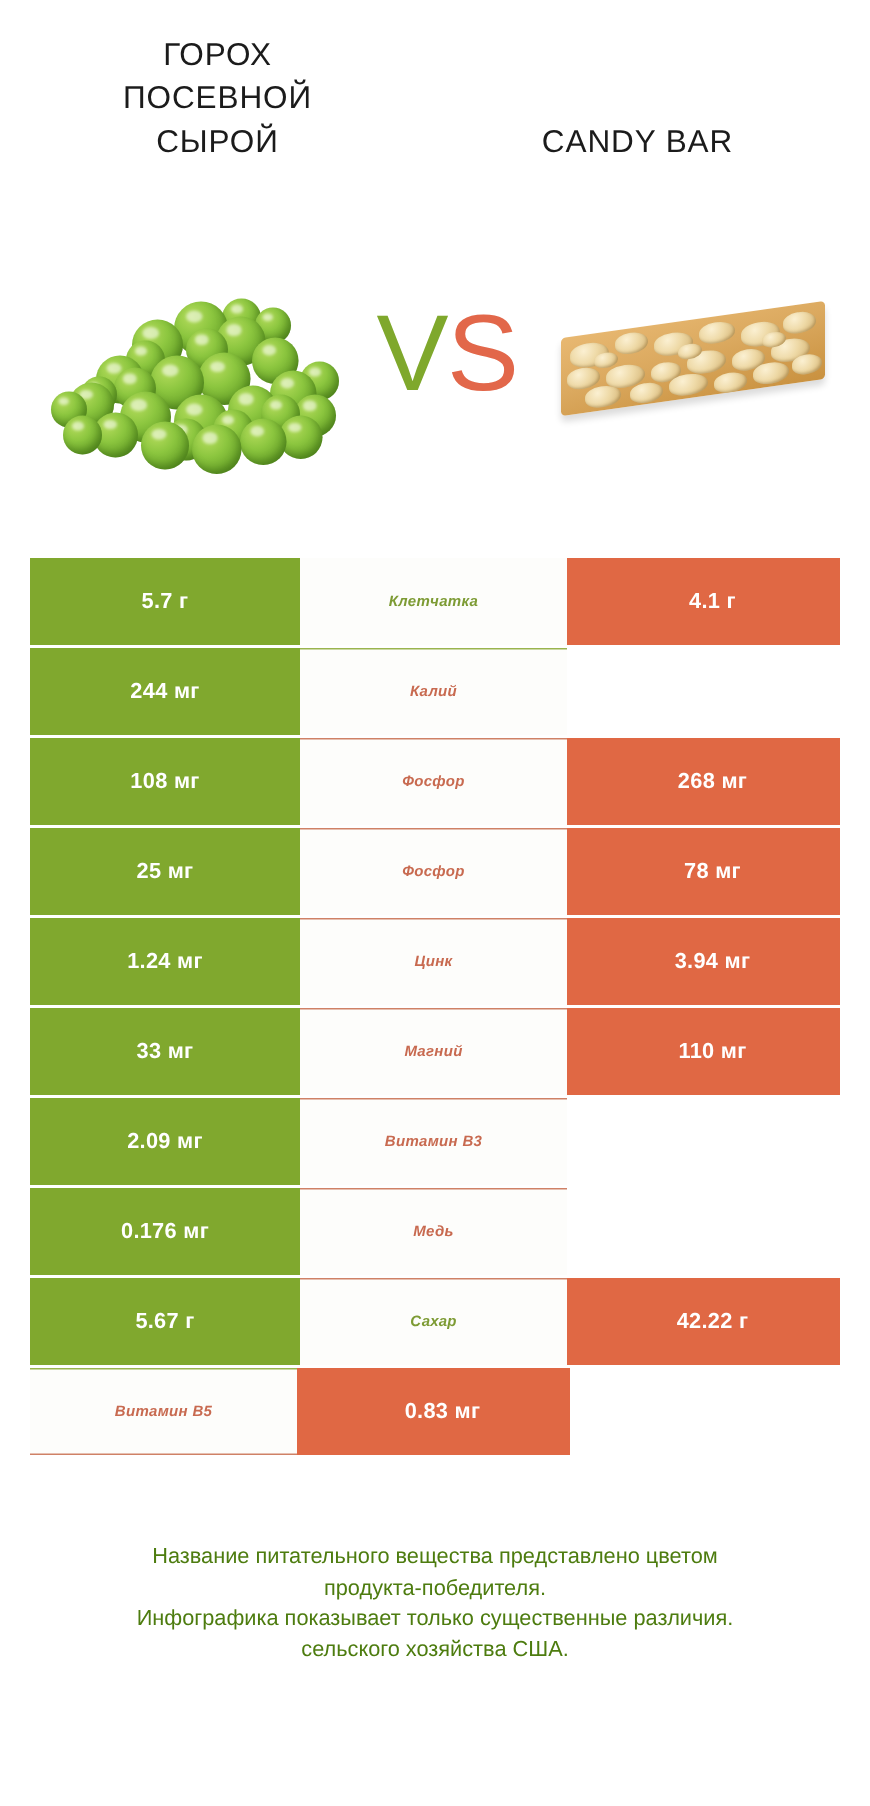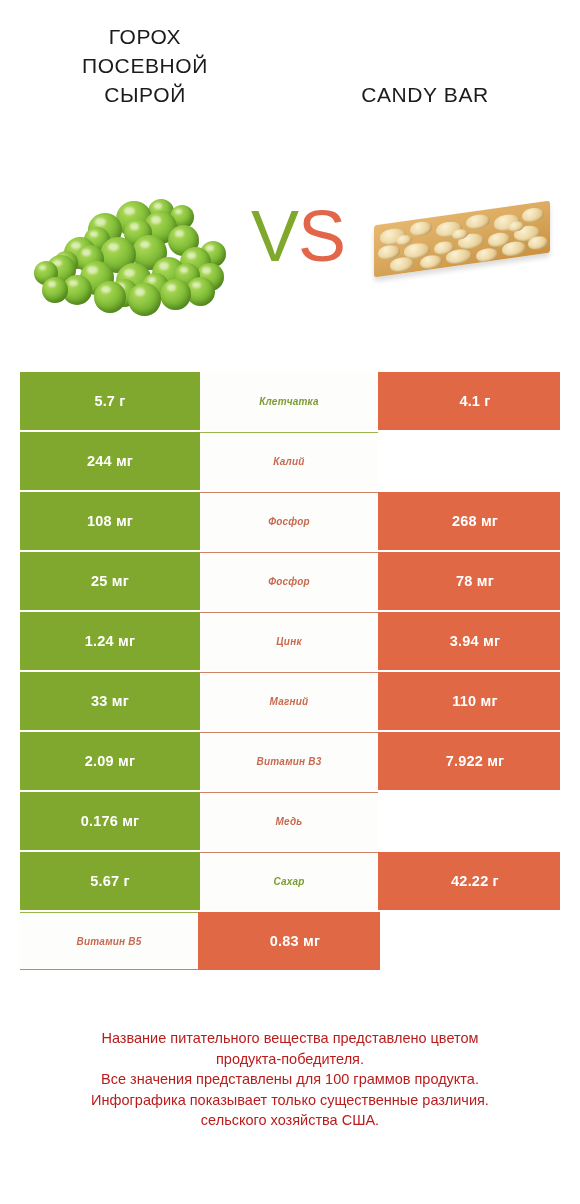--- a/index.html
+++ b/index.html
@@ -145,21 +145,21 @@
   .row.sep-none .cell-mid { border-top-color: transparent; }
   .row.last-orange .cell-mid { border-bottom-color: #cf8166; }
 
   
   .footer {
     position: absolute;
     left: 20px;
     top: 1028px;
     width: 540px;
     text-align: center;
-    color: #b91c1c;
+    color: #4d7c0f;
     font-size: 14.5px;
     line-height: 20.5px;
   }
   .footer p { margin: 0; }
 
   
   .peas { position: relative; width: 100%; height: 100%; }
   .pea {
     position: absolute;
     border-radius: 50%;
@@ -321,38 +321,36 @@
         <div class="cell cell-right">3.94 мг</div>
       </div>
       <div class="row sep-orange">
         <div class="cell cell-left">33 мг</div>
         <div class="cell cell-mid win-orange">Магний</div>
         <div class="cell cell-right">110 мг</div>
       </div>
       <div class="row sep-orange">
         <div class="cell cell-left">2.09 мг</div>
         <div class="cell cell-mid win-orange">Витамин B3</div>
-        <div class="cell cell-right">7.922 мг</div>
       </div>
       <div class="row sep-orange">
         <div class="cell cell-left">0.176 мг</div>
         <div class="cell cell-mid win-orange">Медь</div>
       </div>
       <div class="row sep-orange">
         <div class="cell cell-left">5.67 г</div>
         <div class="cell cell-mid win-green">Сахар</div>
         <div class="cell cell-right">42.22 г</div>
       </div>
       <div class="row sep-green last-orange">
         <div class="cell cell-mid win-orange">Витамин B5</div>
         <div class="cell cell-right">0.83 мг</div>
       </div>
     </div>
 
   <div class="footer" id="footer-note">
       <p>Название питательного вещества представлено цветом</p>
       <p>продукта-победителя.</p>
-      <p>Все значения представлены для 100 граммов продукта.</p>
       <p>Инфографика показывает только существенные различия.</p>
       <p>сельского хозяйства США.</p>
     </div>
 
 </div>
 
 </body></html>

